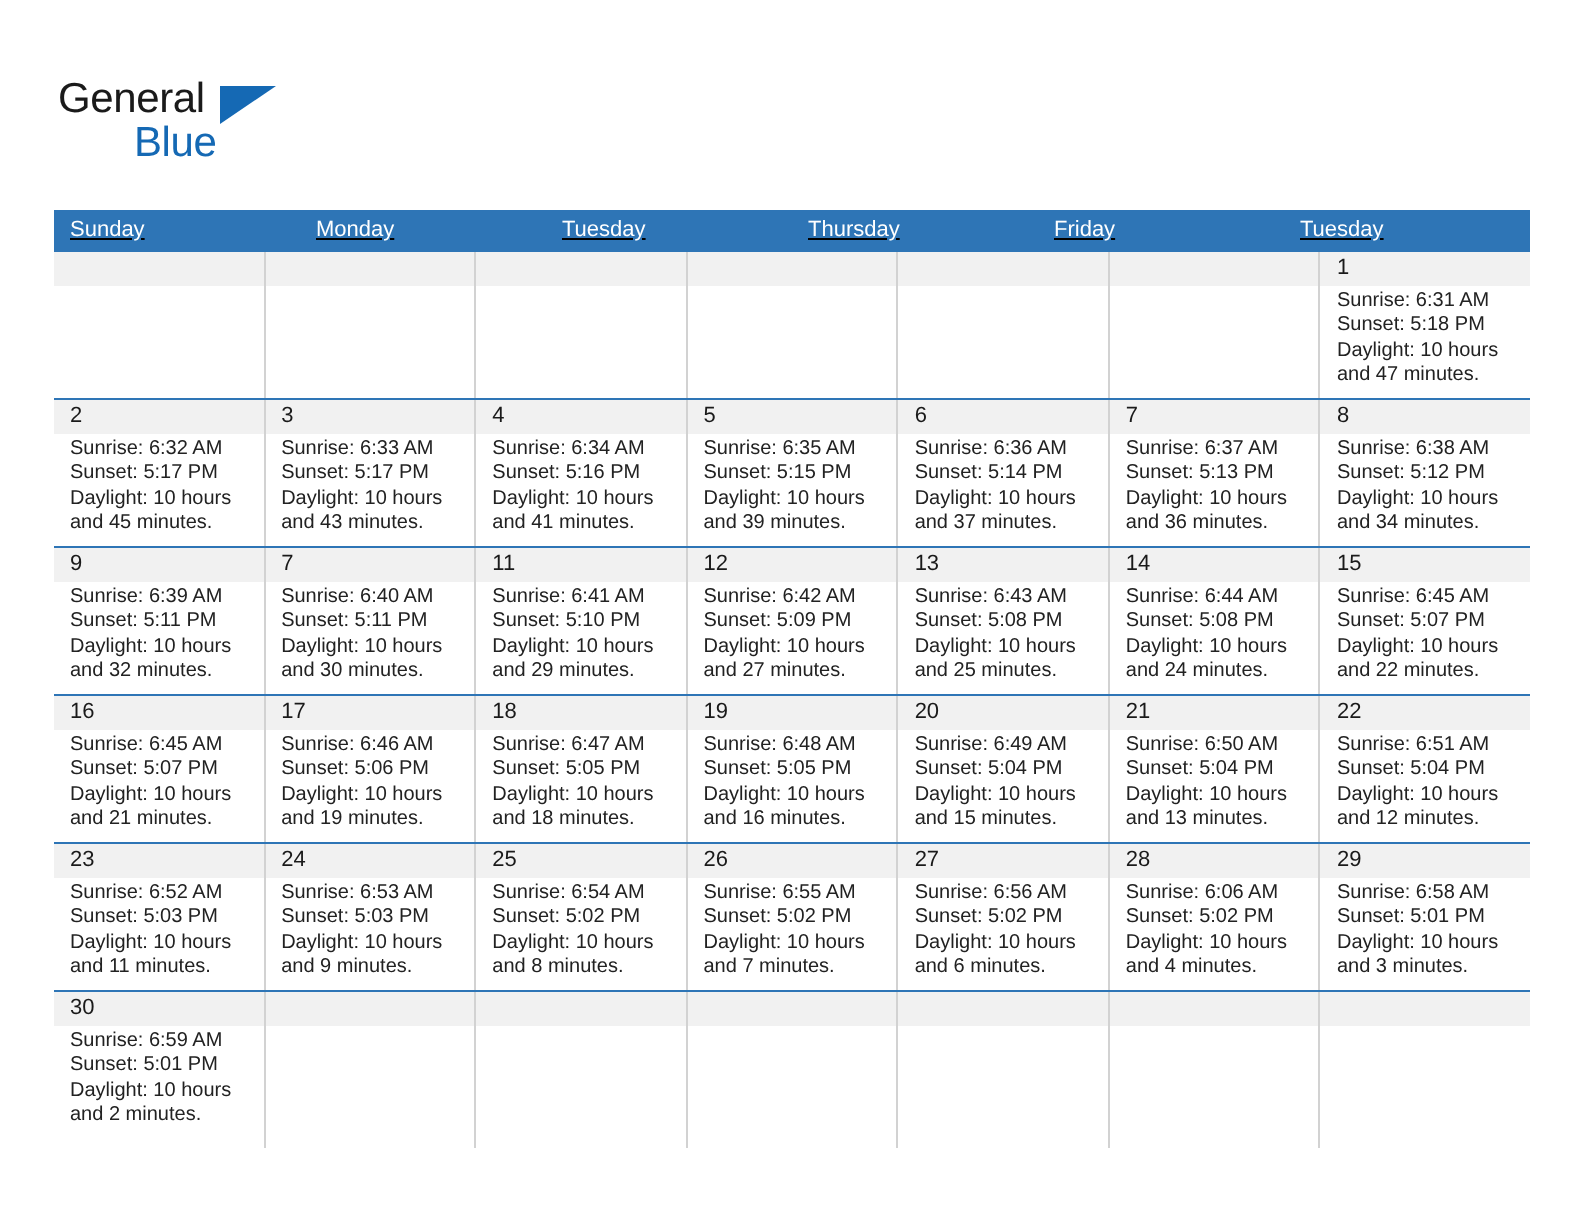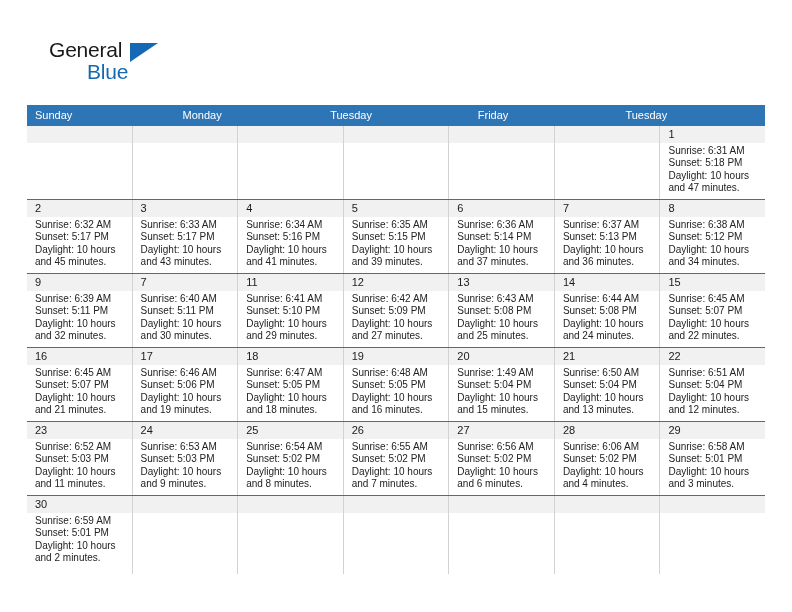--- a/index.html
+++ b/index.html
@@ -28,21 +28,20 @@
     top: 0;
     width: 792px;
     height: 100px;
   }
   .logo {
     position: absolute;
     left: 29px;
     top: 38px;
     width: 120px;
     height: 48px;
-    margin-left: 20px;
   }
   .logo-general {
     position: absolute;
     left: 0;
     top: 0;
     font-size: 21px;
     line-height: 24px;
     color: #1a1a1a;
     letter-spacing: -0.2px;
     font-family: "Liberation Sans", sans-serif;
@@ -91,20 +90,21 @@
   .calendar {
     position: absolute;
     left: 27px;
     top: 105px;
     width: 738px;
   }
   .dow-row {
     display: flex;
     background: #2e75b6;
     height: 21px;
+    text-decoration: underline;
   }
   .dow {
     flex: 1 1 0;
     color: #ffffff;
     font-size: 11px;
     line-height: 21px;
     padding-left: 8px;
     box-sizing: border-box;
     white-space: nowrap;
     overflow: hidden;
@@ -158,20 +158,21 @@
 
 
   </div>
 
   <div class="calendar">
 
     <div class="dow-row">
       <div class="dow">Sunday</div>
       <div class="dow">Monday</div>
       <div class="dow">Tuesday</div>
+      <div class="dow">Thursday</div>
       <div class="dow">Friday</div>
       <div class="dow">Tuesday</div>
     </div>
 
     <div class="week">
       <div class="cell empty">
           <div class="daynum"></div>
           <div class="info">
             <div></div>
             <div></div>
@@ -400,21 +401,21 @@
           <div class="info">
             <div>Sunrise: 6:48 AM</div>
             <div>Sunset: 5:05 PM</div>
             <div>Daylight: 10 hours</div>
             <div>and 16 minutes.</div>
           </div>
         </div>
       <div class="cell">
           <div class="daynum">20</div>
           <div class="info">
-            <div>Sunrise: 1:49 AM</div>
+            <div>Sunrise: 6:49 AM</div>
             <div>Sunset: 5:04 PM</div>
             <div>Daylight: 10 hours</div>
             <div>and 15 minutes.</div>
           </div>
         </div>
       <div class="cell">
           <div class="daynum">21</div>
           <div class="info">
             <div>Sunrise: 6:50 AM</div>
             <div>Sunset: 5:04 PM</div>

